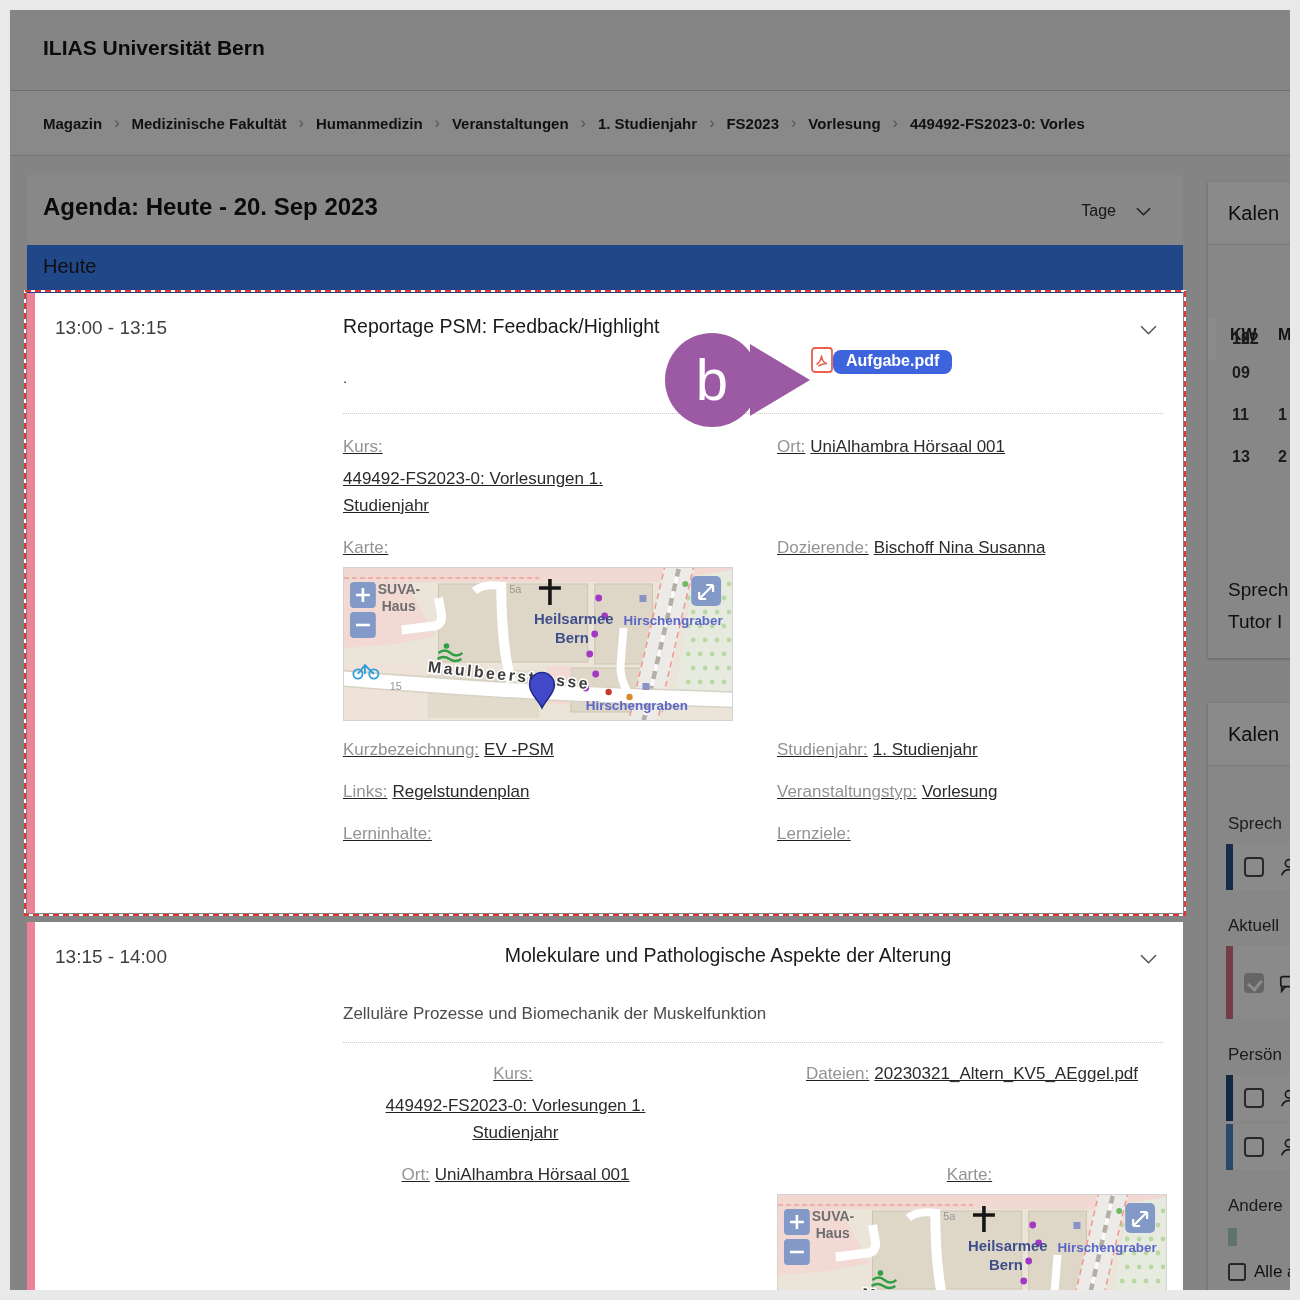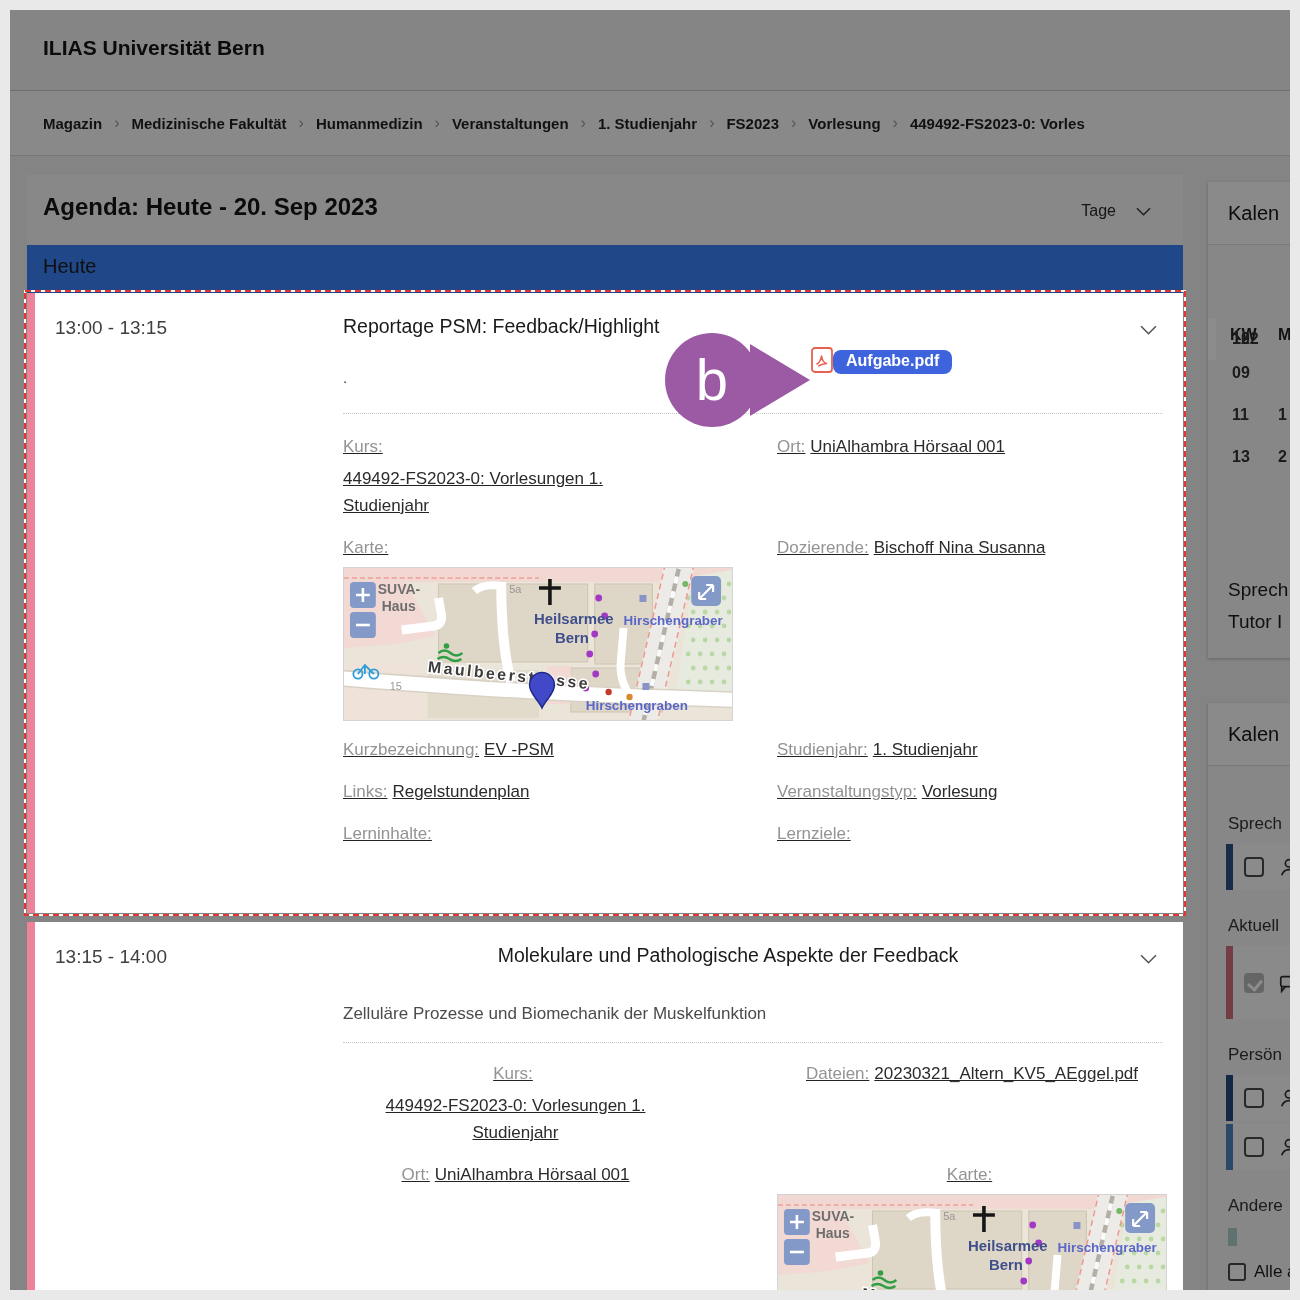--- a/index.html
+++ b/index.html
@@ -262,21 +262,21 @@
           <div class="dcell right"><span class="dlabel">Veranstaltungstyp:</span><span class="dval">Vorlesung</span></div>
           <div class="dcell right"><span class="dlabel">Lerninhalte:</span><span class="dval"></span></div>
           <div class="dcell left"><span class="dlabel">Lernziele:</span><span class="dval"></span></div>
           <div class="dcell right"></div>
         </div>
     </article>
 
     <article class="card" id="card-1">
       <div class="stripe"></div>
       <div class="time">13:15 - 14:00</div>
-      <h3 class="ititle">Molekulare und Pathologische Aspekte der Feedback</h3>
+      <h3 class="ititle">Molekulare und Pathologische Aspekte der Alterung</h3>
       <button class="chev">
         <svg width="17" height="10" viewBox="0 0 16 9">
             <path d="M1 1l7 7 7-7" fill="none" stroke="#555" stroke-width="1.5"></path>
           </svg>
       </button>
       <div class="isub">Zelluläre Prozesse und Biomechanik der Muskelfunktion</div>
       <div class="dotline"></div>
       <div class="dgrid">
           <div class="dcell left stacked">
             <span class="dlabel">Kurs:</span>

